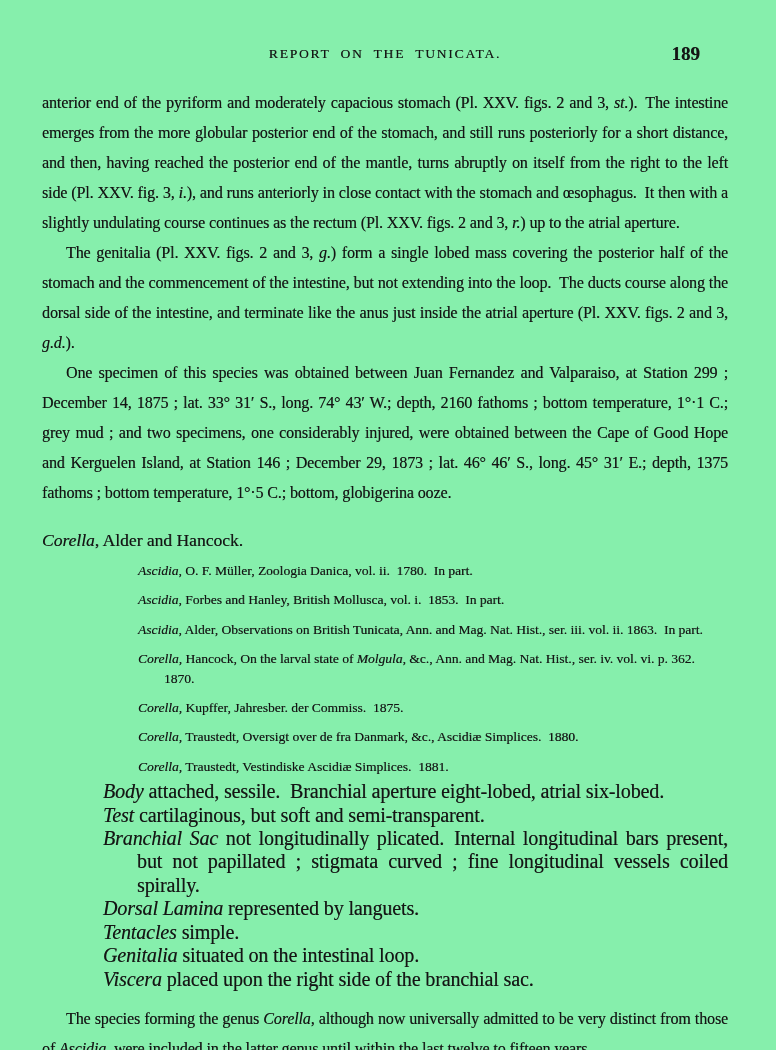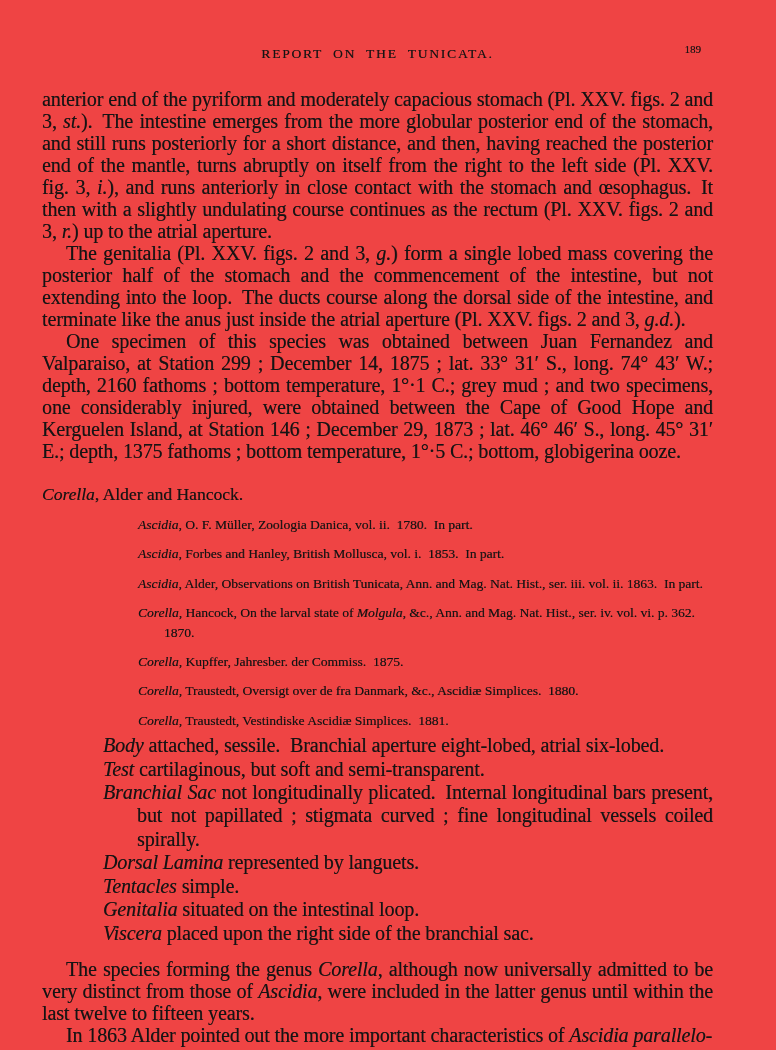--- a/index.html
+++ b/index.html
@@ -1,40 +1,40 @@
 <!DOCTYPE html>
 <html><head>
 <meta charset="utf-8">
 <style>
   html, body { margin: 0; padding: 0; background: #ffffff; }
   .page {
     position: relative;
     width: 776px;
     height: 1050px;
     box-sizing: border-box;
-    padding: 46px 63px 0 42px;
-    background: #ef4444;
+    padding: 46px 48px 0 42px;
+    background: #86efac;
     color: #141414;
     font-family: "Liberation Serif", "DejaVu Serif", serif;
     overflow: hidden;
     text-shadow: 0.3px 0 0 rgba(10,10,10,0.5);
   }
   .running-head { position: relative; height: 17px; margin-bottom: 25px; }
   .rh-title {
     position: absolute; left: 0; right: 0;
     text-align: center;
     font-size: 13.5px;
     letter-spacing: 1.8px;
     word-spacing: 5px;
   }
-  .rh-num { position: absolute; right: 12px; top: -3px; font-size: 11px; }
+  .rh-num { position: absolute; right: 28px; top: -3px; font-size: 19px; font-weight: bold; }
   .para {
     margin: 0;
-    font-size: 20px;
-    line-height: 22px;
+    font-size: 16px;
+    line-height: 30px;
     text-align: justify;
     text-indent: 24px;
     letter-spacing: -0.12px;
   }
   .para.noindent { text-indent: 0; }
   .it { font-style: italic; }
   .genus-heading {
     margin: 21px 0 0 0;
     font-weight: normal;
     font-size: 17.5px;

